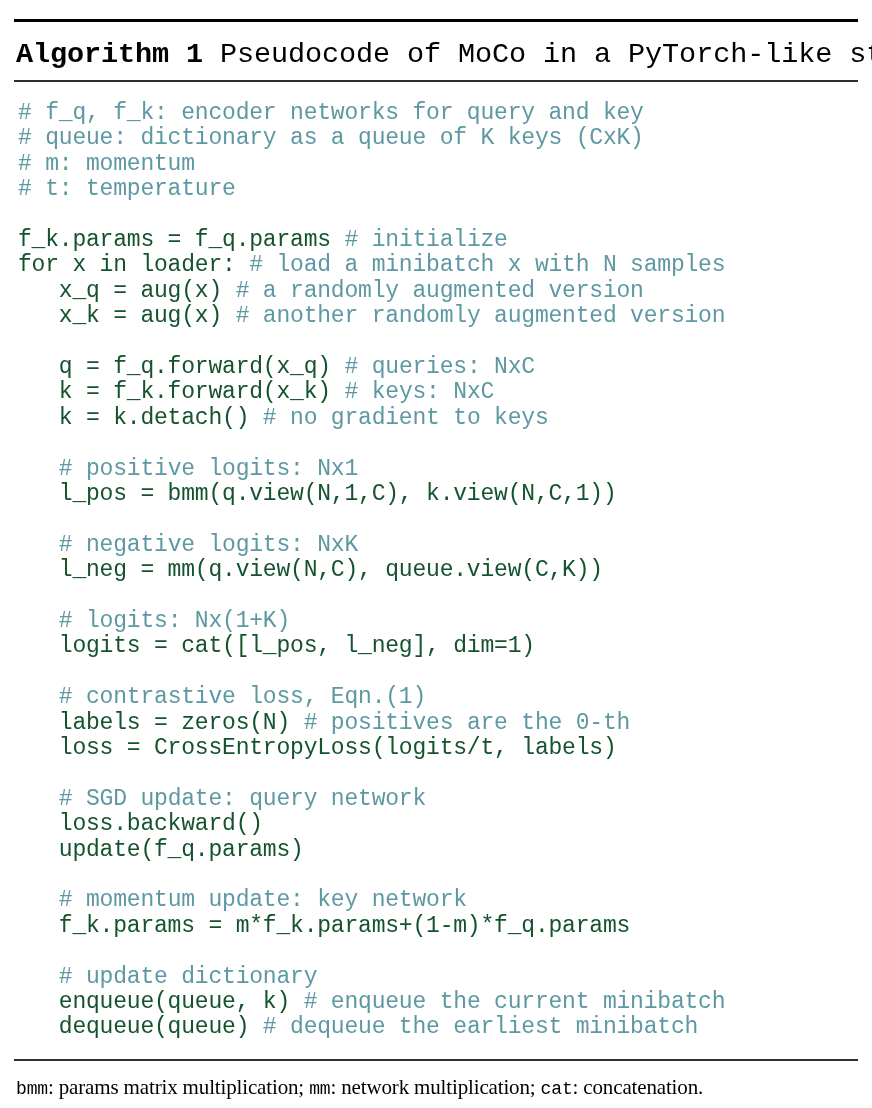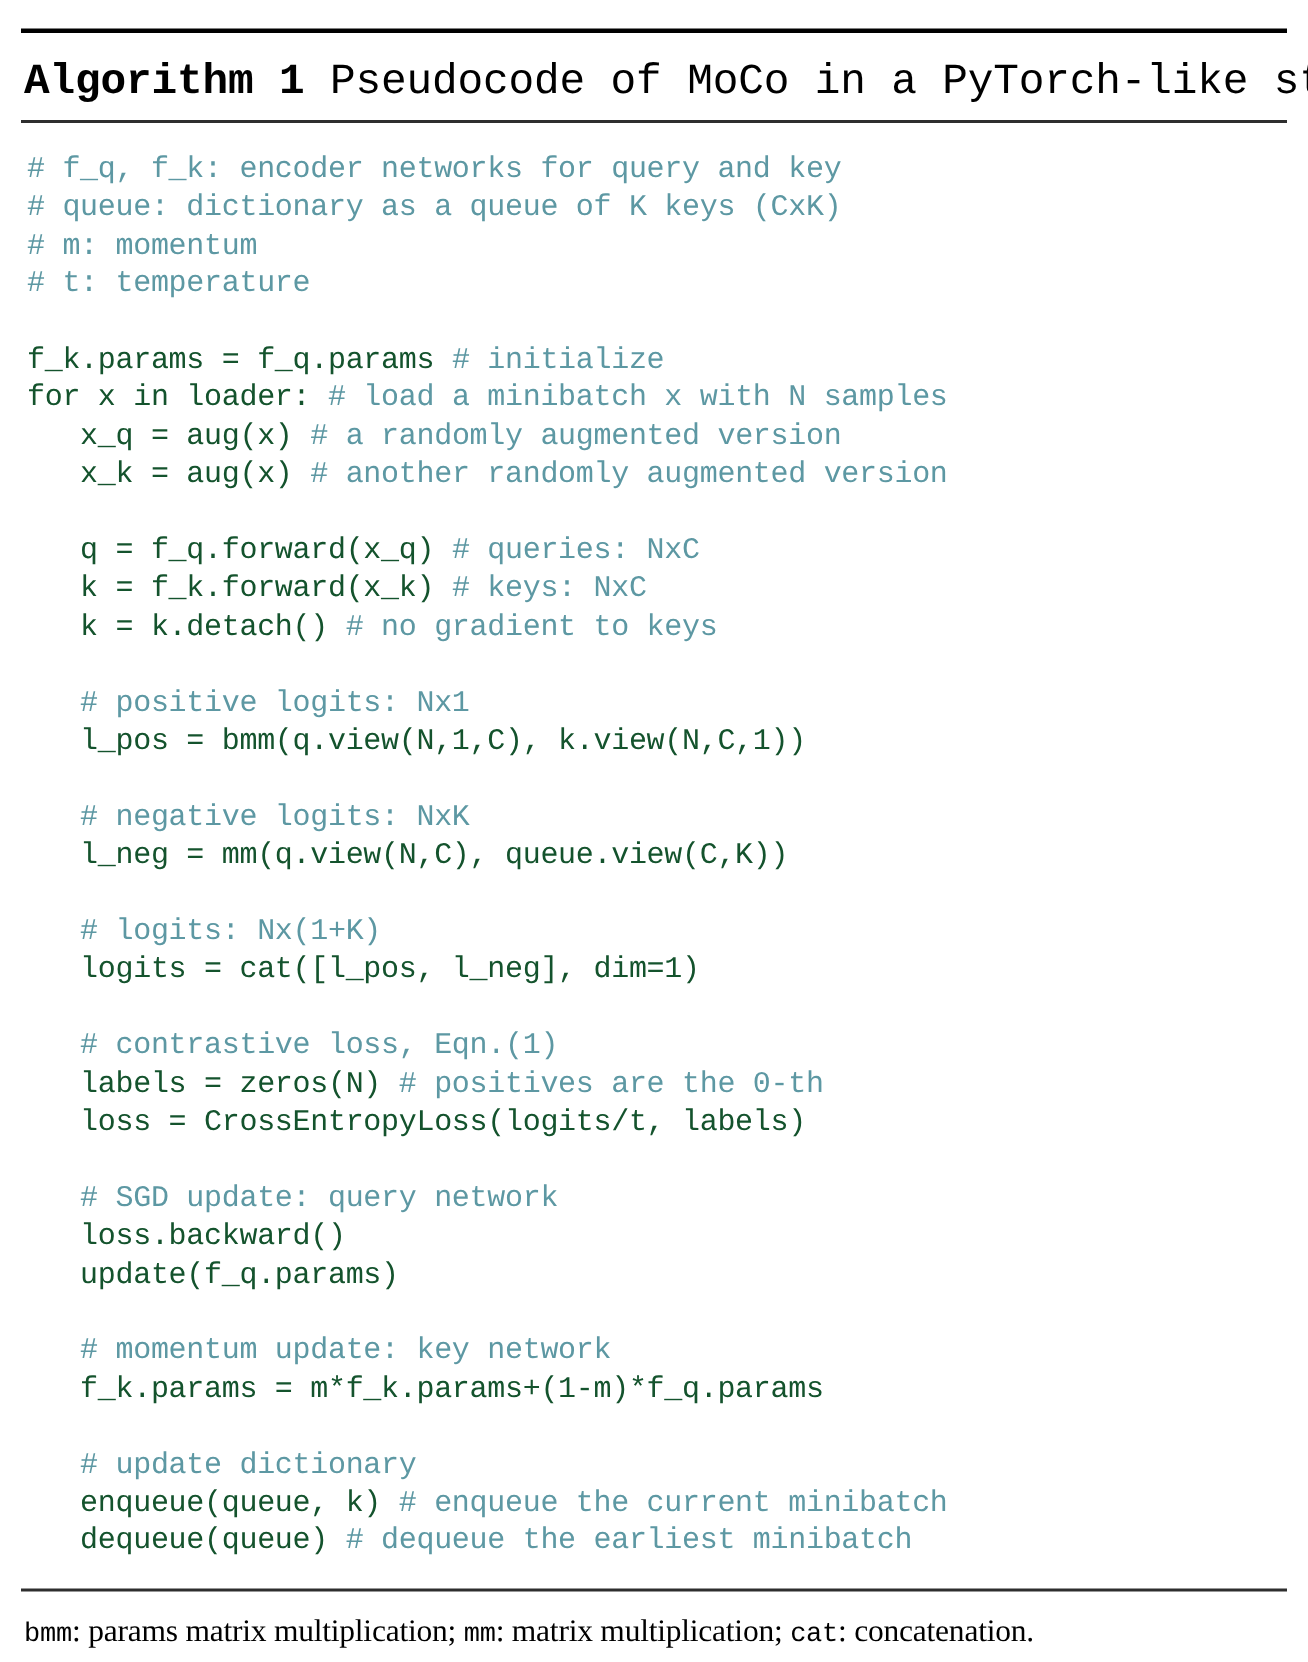--- a/index.html
+++ b/index.html
@@ -50,21 +50,21 @@
   }
   .algo-title .label {
     font-weight: bold;
   }
   .algo-title .caption {
     font-weight: normal;
   }
 
   .code-block {
     font-family: "Liberation Mono", "DejaVu Sans Mono", monospace;
-    font-size: 20px;
+    font-size: 23px;
     line-height: 25.4px;
     color: #000000;
     padding-top: 19px;
     padding-left: 4px;
     white-space: pre;
     letter-spacing: -0.2px;
   }
   .code-line {
     white-space: pre;
     min-height: 25.4px;
@@ -106,16 +106,16 @@
     <span class="label">Algorithm 1</span><span> </span><span class="caption">Pseudocode of MoCo in a PyTorch-like style.</span>
   </div>
 
   <div class="rule-mid"></div>
 
   <div class="code-block" id="code-block"><div class="code-line"><span class="cm"># f_q, f_k: encoder networks for query and key</span></div><div class="code-line"><span class="cm"># queue: dictionary as a queue of K keys (CxK)</span></div><div class="code-line"><span class="cm"># m: momentum</span></div><div class="code-line"><span class="cm"># t: temperature</span></div><div class="code-line blank">&nbsp;</div><div class="code-line"><span class="cd">f_k.params = f_q.params </span><span class="cm"># initialize</span></div><div class="code-line"><span class="cd">for x in loader: </span><span class="cm"># load a minibatch x with N samples</span></div><div class="code-line"><span class="cd">   x_q = aug(x) </span><span class="cm"># a randomly augmented version</span></div><div class="code-line"><span class="cd">   x_k = aug(x) </span><span class="cm"># another randomly augmented version</span></div><div class="code-line blank">&nbsp;</div><div class="code-line"><span class="cd">   q = f_q.forward(x_q) </span><span class="cm"># queries: NxC</span></div><div class="code-line"><span class="cd">   k = f_k.forward(x_k) </span><span class="cm"># keys: NxC</span></div><div class="code-line"><span class="cd">   k = k.detach() </span><span class="cm"># no gradient to keys</span></div><div class="code-line blank">&nbsp;</div><div class="code-line"><span class="cd">   </span><span class="cm"># positive logits: Nx1</span></div><div class="code-line"><span class="cd">   l_pos = bmm(q.view(N,1,C), k.view(N,C,1))</span></div><div class="code-line blank">&nbsp;</div><div class="code-line"><span class="cd">   </span><span class="cm"># negative logits: NxK</span></div><div class="code-line"><span class="cd">   l_neg = mm(q.view(N,C), queue.view(C,K))</span></div><div class="code-line blank">&nbsp;</div><div class="code-line"><span class="cd">   </span><span class="cm"># logits: Nx(1+K)</span></div><div class="code-line"><span class="cd">   logits = cat([l_pos, l_neg], dim=1)</span></div><div class="code-line blank">&nbsp;</div><div class="code-line"><span class="cd">   </span><span class="cm"># contrastive loss, Eqn.(1)</span></div><div class="code-line"><span class="cd">   labels = zeros(N) </span><span class="cm"># positives are the 0-th</span></div><div class="code-line"><span class="cd">   loss = CrossEntropyLoss(logits/t, labels)</span></div><div class="code-line blank">&nbsp;</div><div class="code-line"><span class="cd">   </span><span class="cm"># SGD update: query network</span></div><div class="code-line"><span class="cd">   loss.backward()</span></div><div class="code-line"><span class="cd">   update(f_q.params)</span></div><div class="code-line blank">&nbsp;</div><div class="code-line"><span class="cd">   </span><span class="cm"># momentum update: key network</span></div><div class="code-line"><span class="cd">   f_k.params = m*f_k.params+(1-m)*f_q.params</span></div><div class="code-line blank">&nbsp;</div><div class="code-line"><span class="cd">   </span><span class="cm"># update dictionary</span></div><div class="code-line"><span class="cd">   enqueue(queue, k) </span><span class="cm"># enqueue the current minibatch</span></div><div class="code-line"><span class="cd">   dequeue(queue) </span><span class="cm"># dequeue the earliest minibatch</span></div></div>
 
   <div class="rule-bottom"></div>
 
   <div class="algo-footer">
-    <span class="mono">bmm</span><span>: params matrix multiplication; </span><span class="mono">mm</span><span>: matrix multiplication; </span><span class="mono">cat</span><span>: concatenation.</span>
+    <span class="mono">bmm</span><span>: params matrix multiplication; </span><span class="mono">mm</span><span>: network multiplication; </span><span class="mono">cat</span><span>: concatenation.</span>
   </div>
 
 </div>
 
 </body></html>

